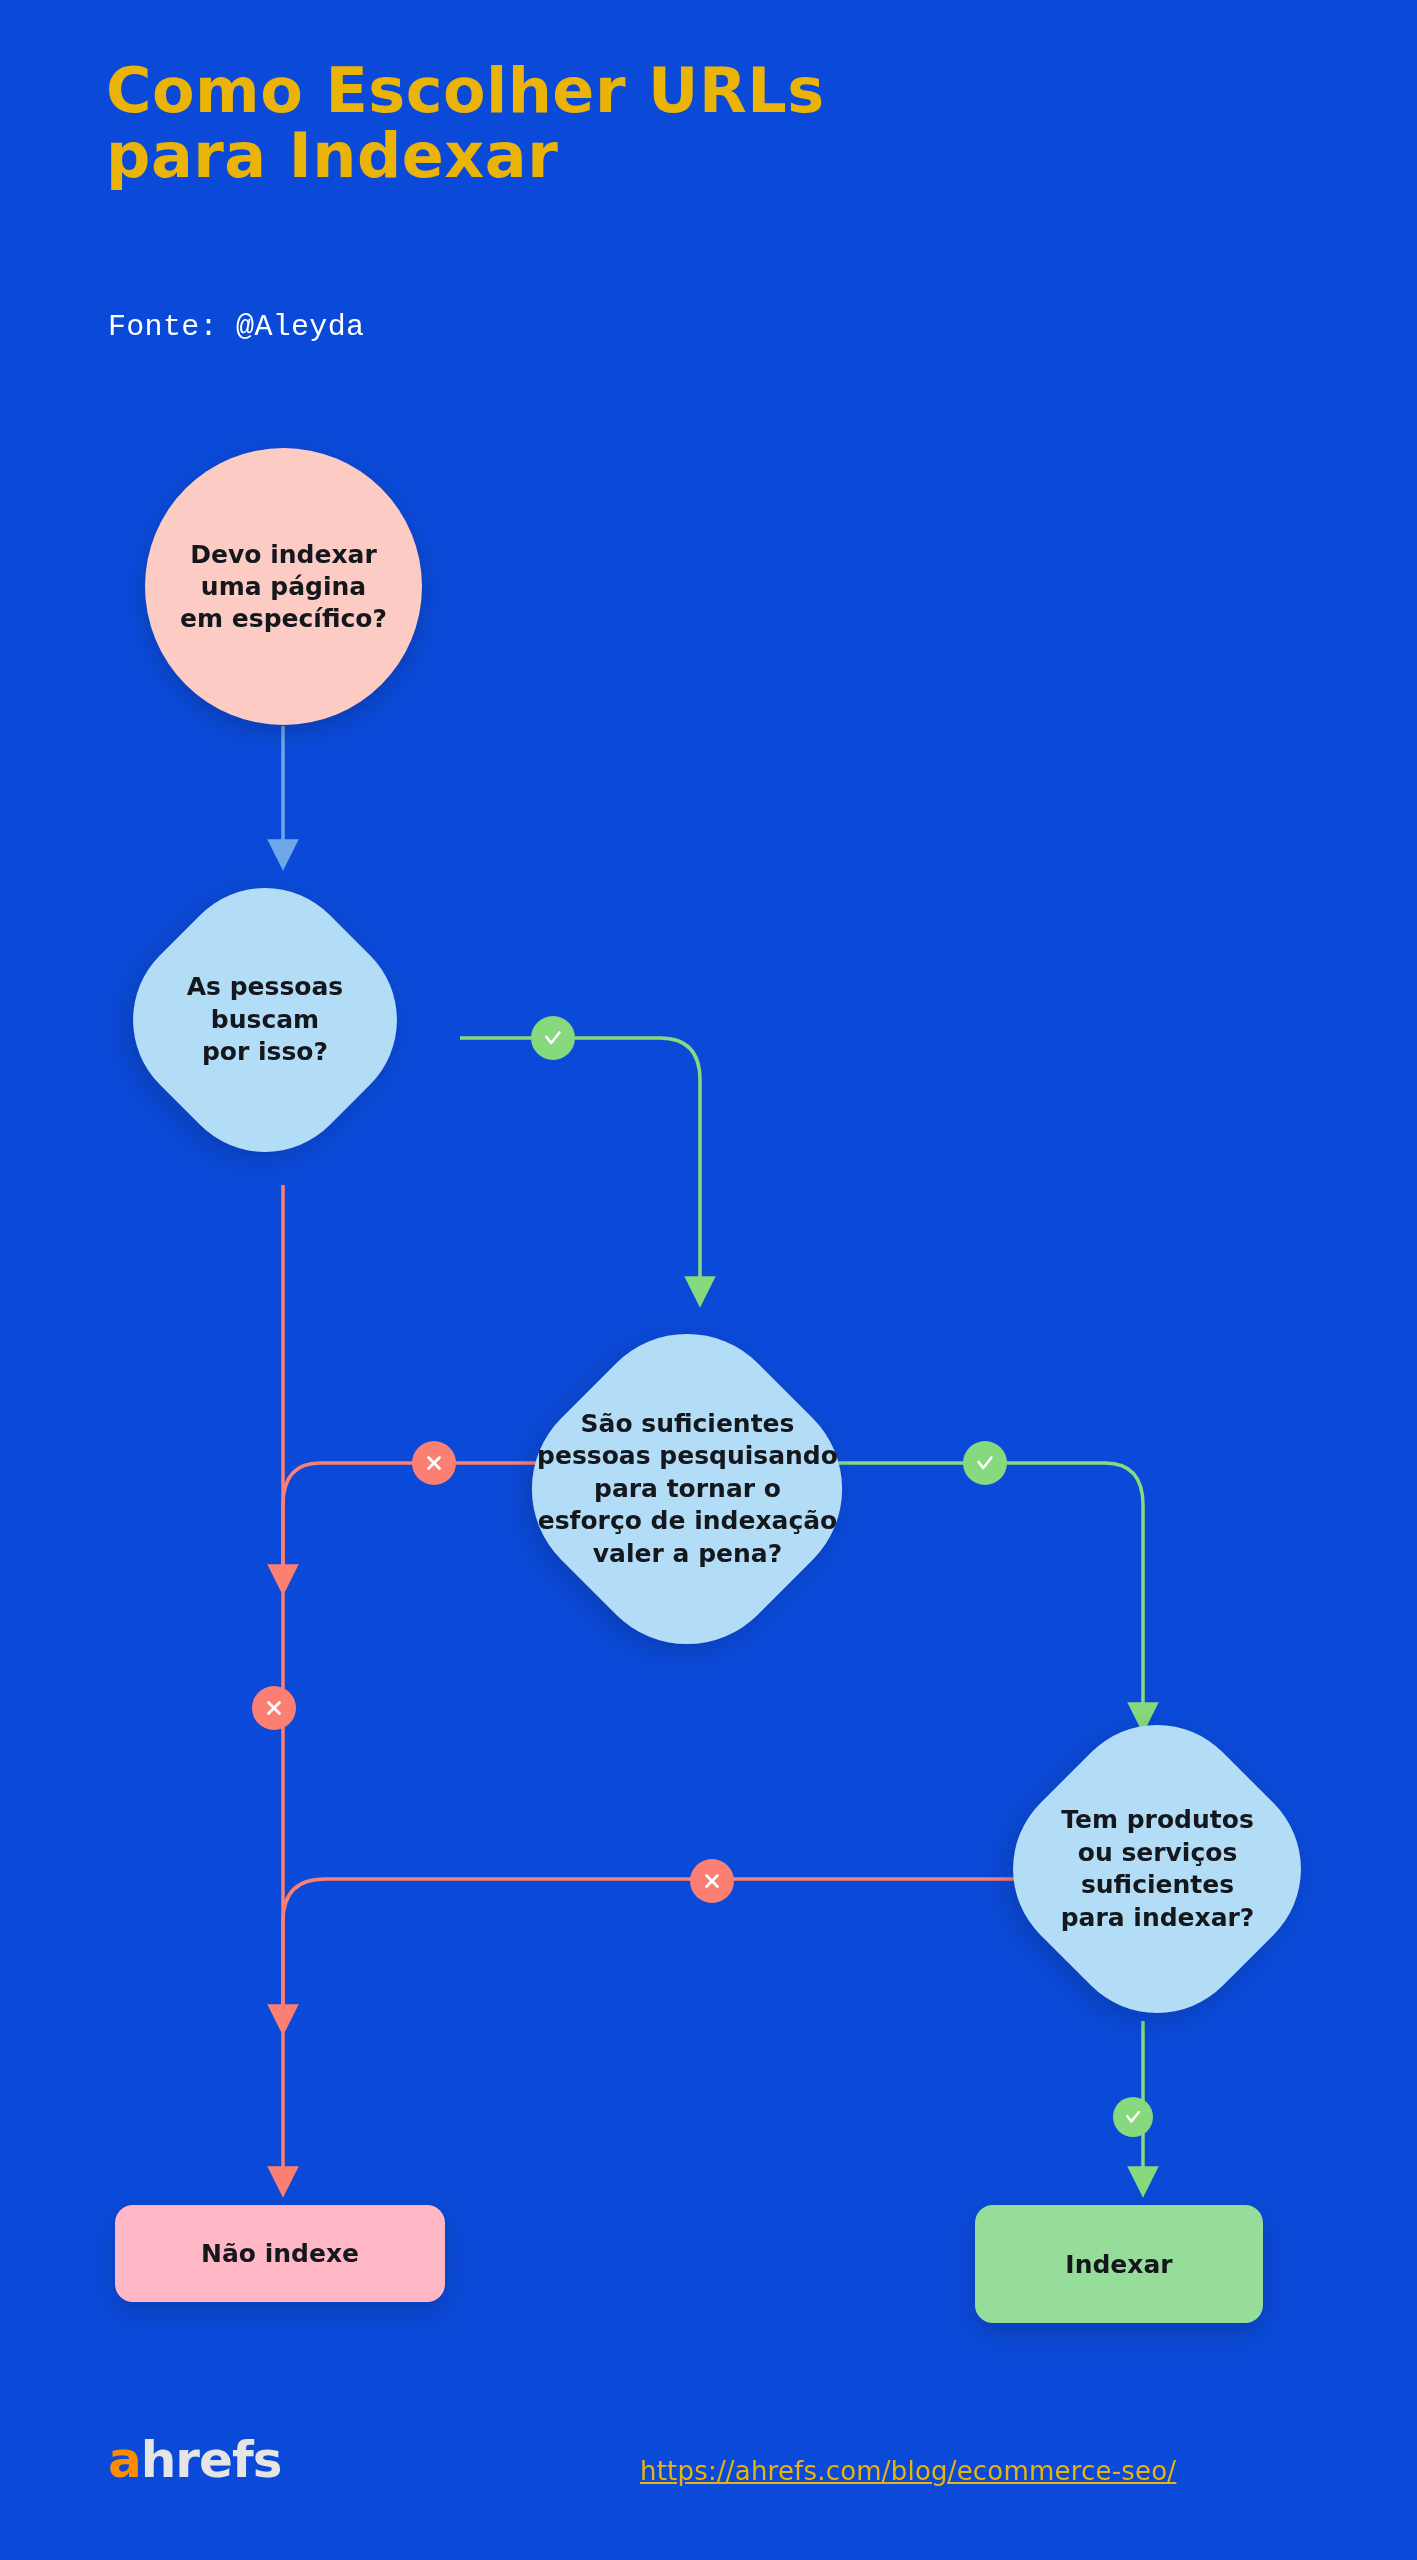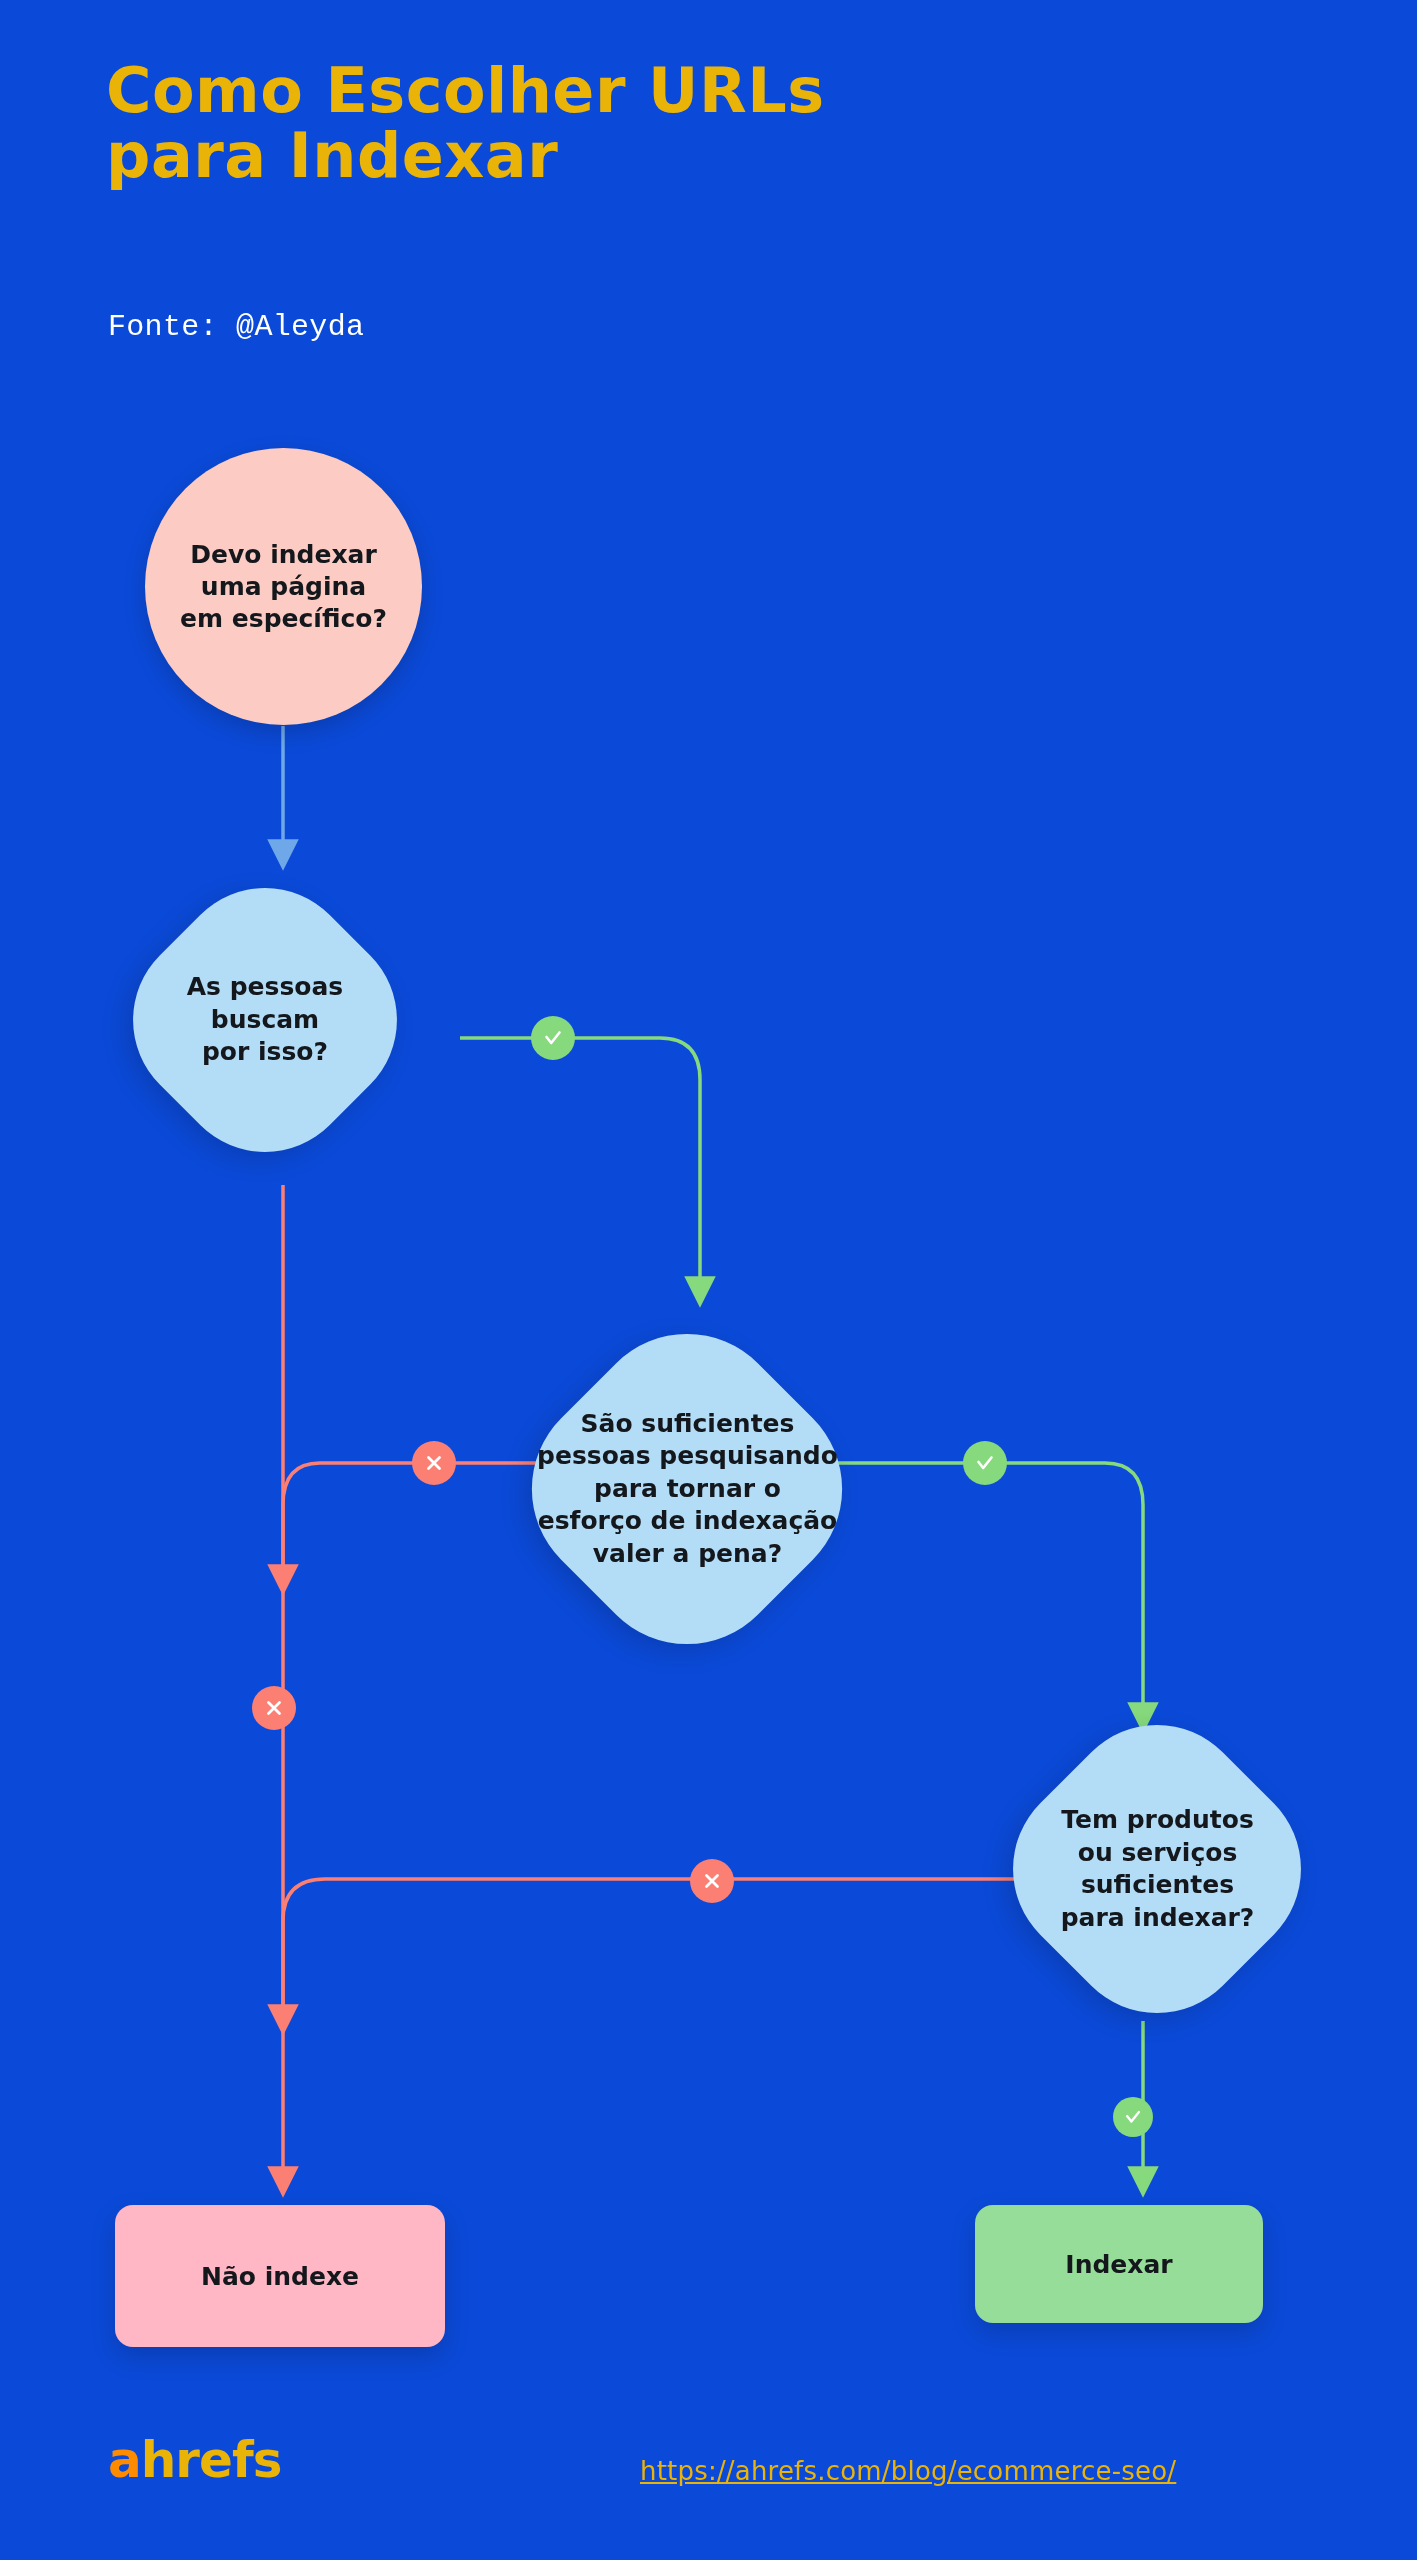--- a/index.html
+++ b/index.html
@@ -111,21 +111,21 @@
     position: absolute;
     display: flex;
     align-items: center;
     justify-content: center;
     border-radius: 18px;
     font-weight: bold;
     font-size: 25px;
     color: #14171c;
     box-shadow: 0 10px 24px rgba(0,0,0,0.17);
   }
-  #term-no  { left: 115px;  top: 2205px; width: 330px; height: 142px; background: #ffb7c5; }
+  #term-no  { left: 115px;  top: 2205px; width: 330px; height: 97px; background: #ffb7c5; }
   #term-yes { left: 975px;  top: 2205px; width: 288px; height: 118px; background: #96dd9a; }
 
   
   .badge {
     position: absolute;
     width: 44px;
     height: 44px;
     border-radius: 50%;
     display: flex;
     align-items: center;
@@ -152,21 +152,21 @@
   .logo {
     position: absolute;
     left: 108px;
     top: 2435px;
     font-size: 50px;
     font-weight: bold;
     letter-spacing: -1px;
     line-height: 1;
   }
   .logo .a { color: #ff8c00; }
-  .logo .rest { color: #eab308; margin-top: 12px; }
+  .logo .rest { color: #e5e5e5; margin-top: 12px; }
   .footer-url {
     position: absolute;
     left: 640px;
     top: 2456px;
     color: #eab308;
     font-size: 26px;
     letter-spacing: 0.2px;
     text-decoration: underline;
   }
 </style>

